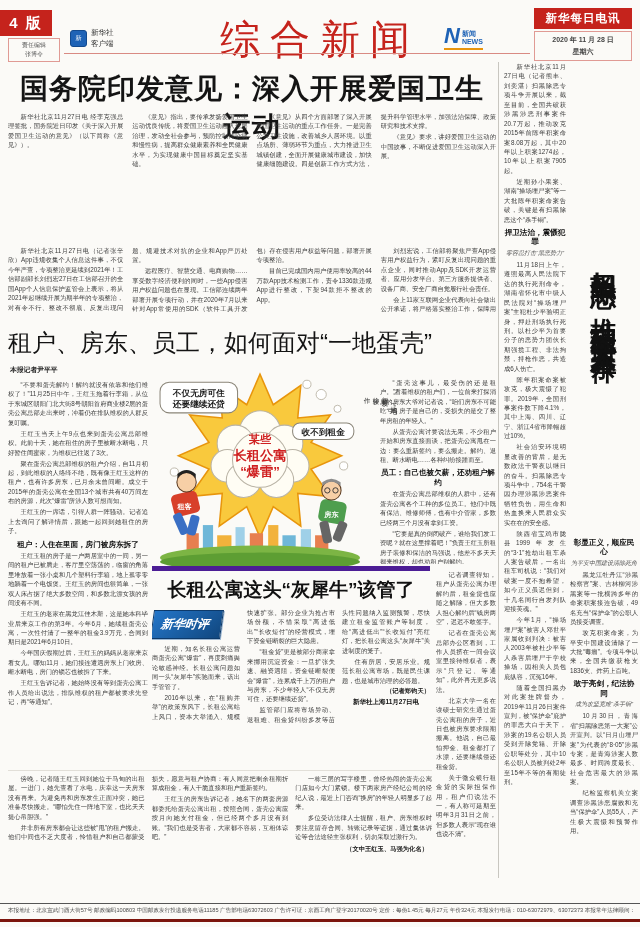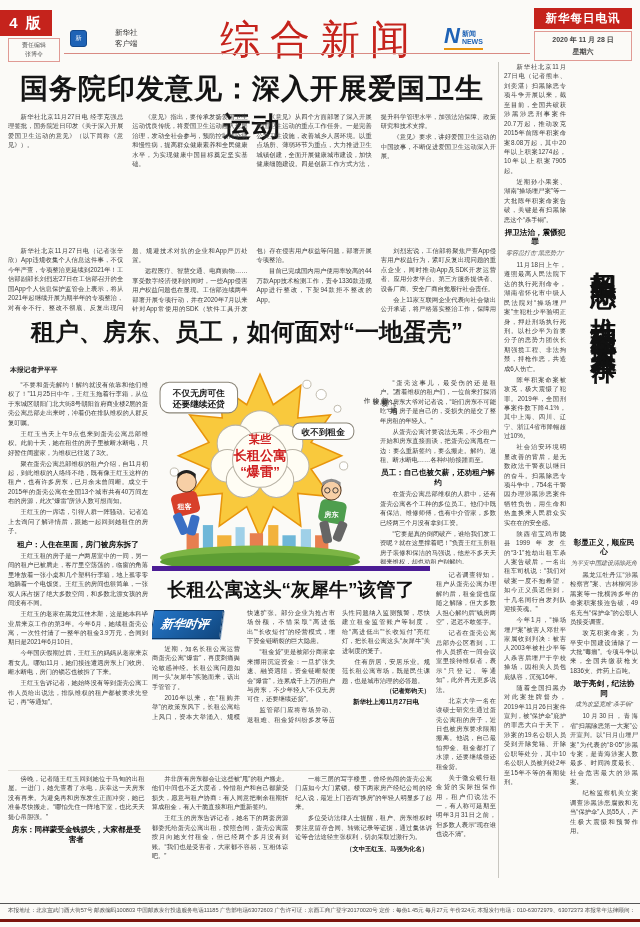--- a/index.html
+++ b/index.html
@@ -13,38 +13,38 @@
   .kicker{font-size:6px;color:#555;text-align:center;font-style:italic;margin-bottom:2px;}
   .clip{overflow:hidden;}
   
   .pgbox{left:0;top:10px;width:52px;height:26px;background:#c5231c;color:#fff;font-weight:bold;
          font-size:15px;display:flex;align-items:center;justify-content:center;letter-spacing:2px;}
   .edbox{left:8px;top:38px;width:52px;height:24px;border:1px solid #e09a94;color:#555;font-size:6px;
          display:flex;flex-direction:column;align-items:center;justify-content:center;line-height:1.5;}
   .applogo{left:70px;top:28px;display:flex;align-items:center;gap:4px;}
   .appicon{width:17px;height:17px;background:#1f63b6;border:1px solid #134a8e;border-radius:3px;
            color:#fff;font-size:6px;display:flex;align-items:center;justify-content:center;}
-  .apptext{font-size:7.5px;color:#333;line-height:1.4;margin-left:24px;}
+  .apptext{font-size:7.5px;color:#333;line-height:1.4;}
   .section-title{left:170px;top:12px;width:300px;text-align:center;font-size:40px;font-weight:normal;
                  color:#c5231c;letter-spacing:10px;}
   .hd-rule{left:64px;top:53px;width:466px;height:1px;background:#d98a83;}
   .newslogo{left:444px;top:26px;display:flex;align-items:flex-end;gap:2px;border-bottom:2px solid #e8940c;
             padding-bottom:2px;}
   .newslogo .n{font-size:22px;font-weight:bold;color:#1f63b6;font-style:italic;line-height:0.9;}
   .newslogo .stk{font-size:7px;color:#1f63b6;font-weight:bold;line-height:1.1;}
   .masthead{left:534px;top:8px;width:98px;height:21px;background:#c5231c;color:#fff;font-weight:bold;
             font-size:11.5px;display:flex;align-items:center;justify-content:center;letter-spacing:1px;}
   .datebox{left:534px;top:31px;width:98px;height:30px;border:1px solid #e09a94;color:#444;font-size:7px;
            display:flex;flex-direction:column;align-items:center;justify-content:center;gap:2px;font-weight:bold;}
   
   .h1-main{left:8px;top:70px;width:488px;text-align:center;font-size:28px;font-weight:bold;color:#141414;
            letter-spacing:1px;}
   .h2-main{left:8px;top:212px;width:488px;text-align:center;font-size:24px;font-weight:bold;color:#222;
            letter-spacing:2px;}
-  .h3-main{left:8px;top:316px;width:478px;text-align:center;font-size:24px;font-weight:bold;color:#141414;}
+  .h3-main{left:8px;top:327px;width:478px;font-size:24px;font-weight:normal;color:#141414;}
   .byline{left:10px;top:365px;font-size:6.8px;font-weight:bold;color:#222;}
   .cols4{column-count:4;column-gap:9px;height:100%;}
   .cols3{column-count:3;column-gap:7px;height:100%;}
   
   .sp-head{font-size:19px;font-weight:bold;color:#111;text-align:center;margin-bottom:5px;}
   .sp-badge{display:inline-block;background:linear-gradient(135deg,#2476c9,#11477f);color:#fff;
             font-size:12px;font-weight:bold;font-style:italic;padding:5px 12px 5px 8px;margin:2px 6px 5px 0;
             transform:skewX(-8deg);border:1px solid #0d3a6b;box-shadow:1px 1px 0 #9db8d4;}
   .signoff{font-size:6.3px;font-weight:bold;color:#222;text-align:right;margin-top:2px;}
   .dateline{font-size:6.5px;font-weight:bold;color:#111;text-align:center;margin-top:2px;}
@@ -250,21 +250,20 @@
       <div class="signoff">（记者郑钧天）</div>
       <div class="dateline">新华社上海11月27日电</div>
     </div>
   </div>
 
   <div class="abs clip" style="left:8px;top:770px;width:424px;height:108px;border-top:1px solid #e2dfd8;padding-top:3px;">
     <div class="cols3">
       <div>
           <p class="para">傍晚，记者随王红玉回到她位于马甸的出租屋。一进门，她先查看了水电，庆幸这一天房东没有再来。为避免再和房东发生正面冲突，她已准备尽快搬走。“哪怕先住一阵地下室，也比天天提心吊胆强。”</p>
         </div>
-      <div class="subhead">房东：同样蒙受金钱损失，大家都是受害者</div>
       <div>
           <p class="para">并非所有房东都会让这些被“甩”的租户搬走。他们中间也不乏大度者，怜惜租户和自己都蒙受损失，愿意与租户协商：有人同意把剩余租期折算成租金，有人干脆直接和租户重新签约。</p>
           <p class="para">王红玉的房东告诉记者，她名下的两套房源都委托给蛋壳公寓出租，按照合同，蛋壳公寓应按月向她支付租金，但已经两个多月没有到账。“我们也是受害者，大家都不容易，互相体谅吧。”</p>
           <p class="para">一栋三层的写字楼里，曾经热闹的蛋壳公寓门店如今大门紧锁。楼下两家房产经纪公司的经纪人说，最近上门咨询“换房”的年轻人明显多了起来。</p>
           <p class="para">多位受访法律人士提醒，租户、房东维权时要注意留存合同、转账记录等证据，通过集体诉讼等合法途径主张权利，切勿采取过激行为。</p>
         </div>
       <div class="endnote">（文中王红玉、马强为化名）</div>
     </div>
   </div>
 

